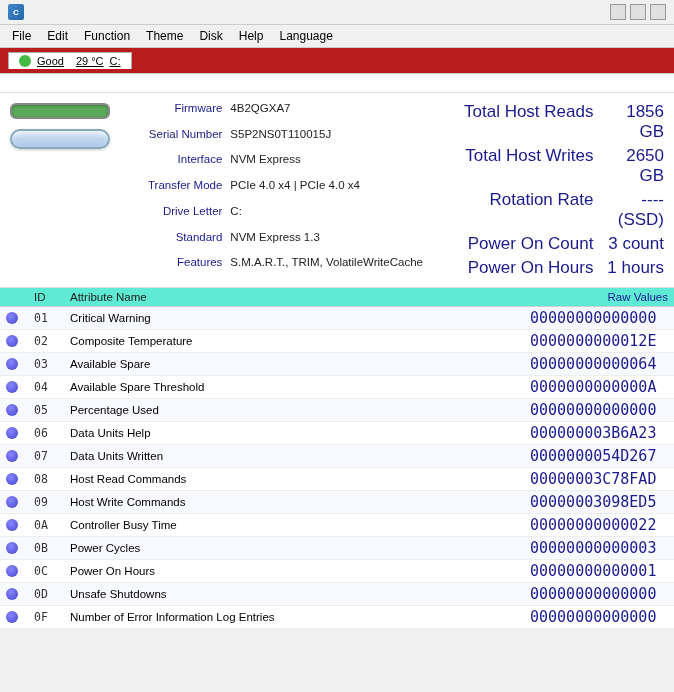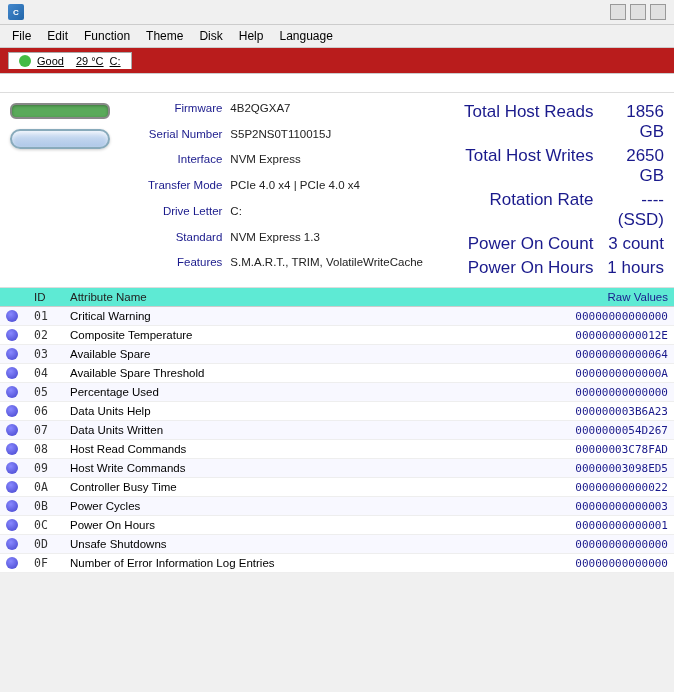--- a/index.html
+++ b/index.html
@@ -223,24 +223,24 @@
       background: #f8f8ff;
     }
     .attr-table tbody tr:nth-child(even) {
       background: white;
     }
     .attr-table tbody td {
       padding: 2px 6px;
       border-bottom: 1px solid #eee;
     }
     .attr-table tbody td.raw-val {
-      text-align: right;
+      text-align: left;
       color: #1a1a8c;
       font-family: monospace;
-      font-size: 11px;
+      font-size: 15px;
     }
     .row-icon {
       display: inline-block;
       width: 12px;
       height: 12px;
       border-radius: 50%;
       background: radial-gradient(circle at 40% 35%, #8888ff, #4444cc);
       margin-right: 4px;
       vertical-align: middle;
     }

